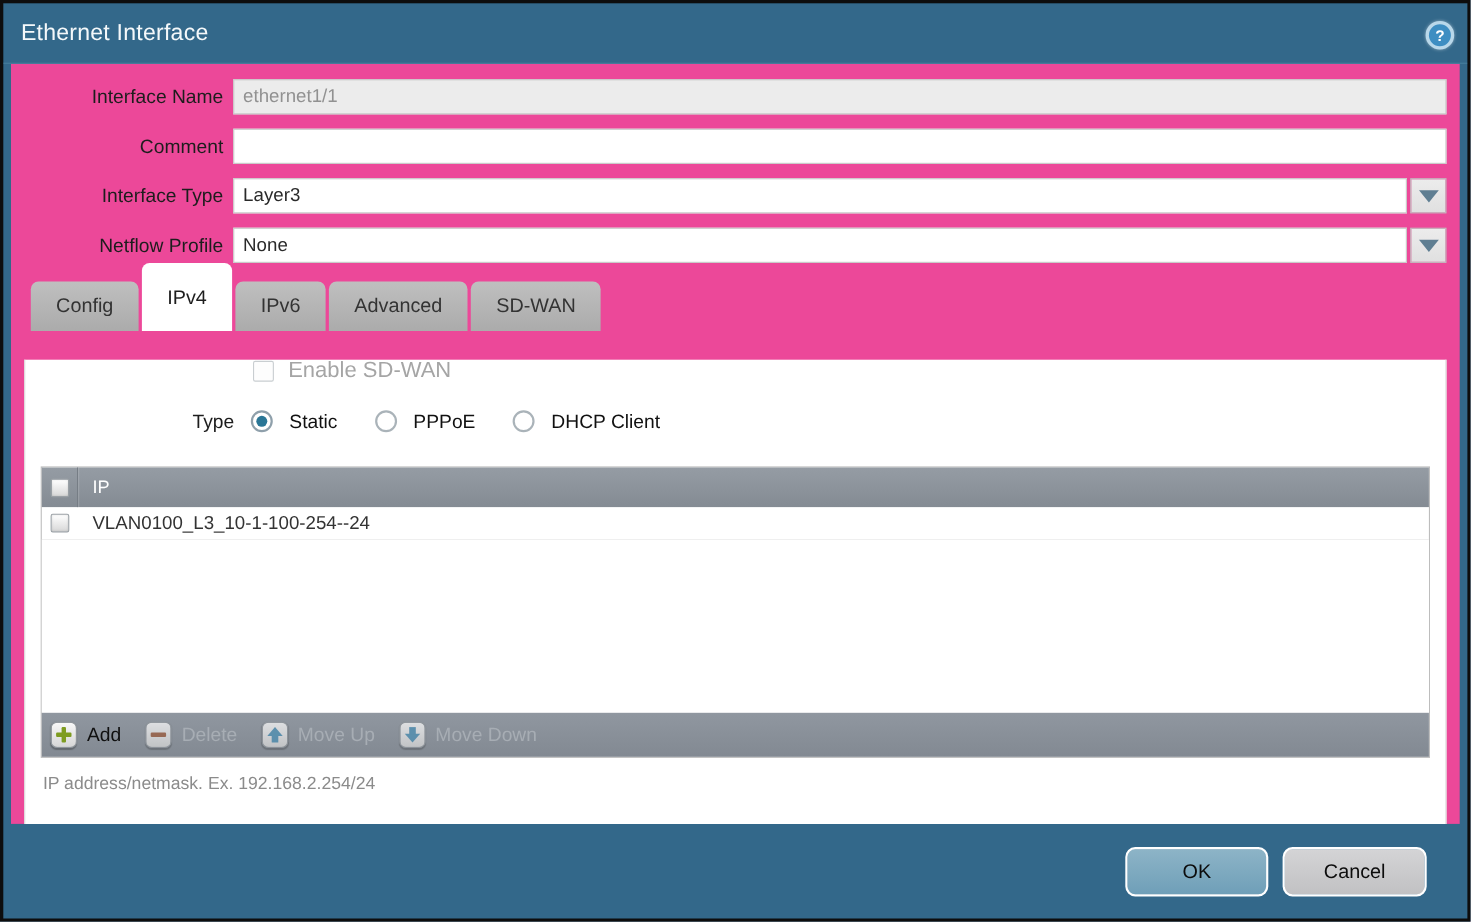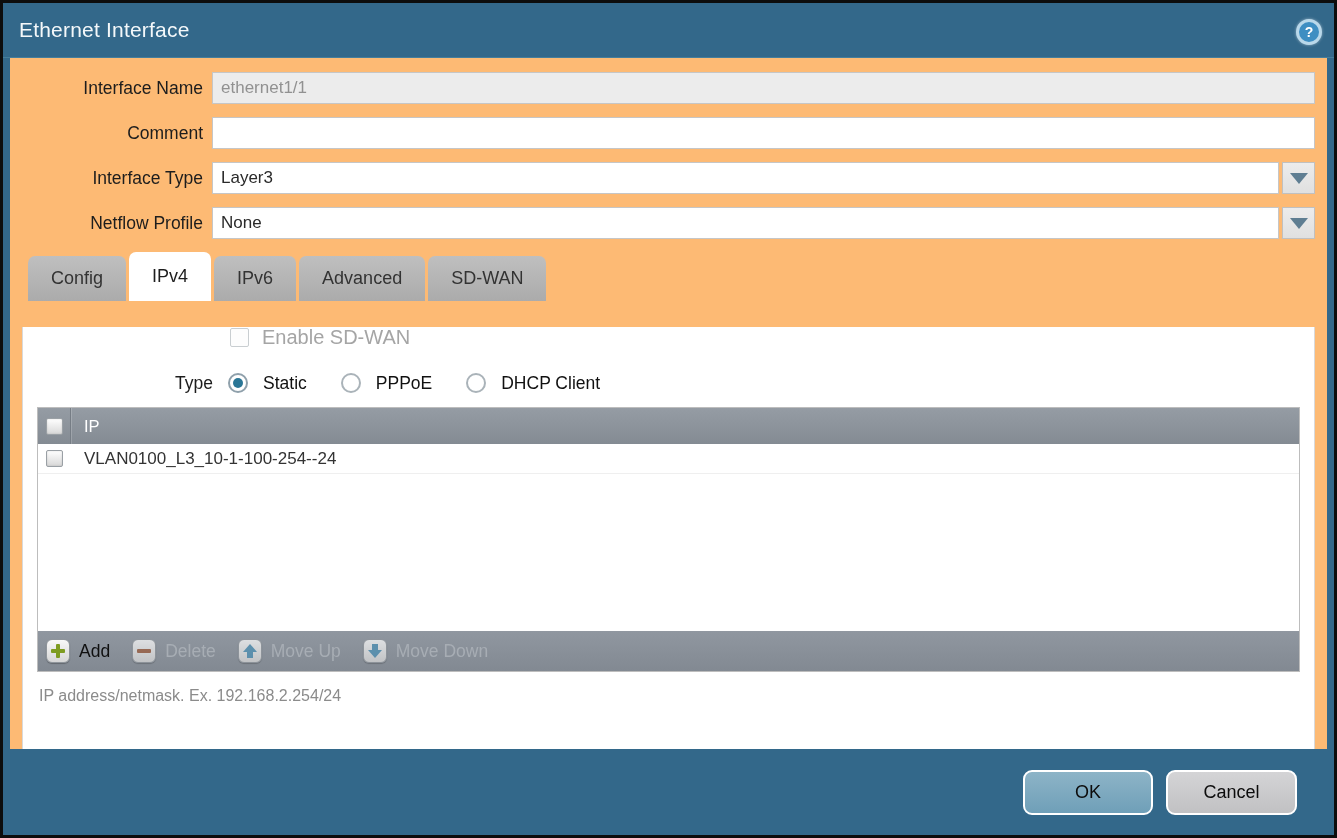--- a/index.html
+++ b/index.html
@@ -30,21 +30,21 @@
     color:#fff; font-size:14px; font-weight:bold;
     display:flex; align-items:center; justify-content:center;
     box-shadow:0 0 3px rgba(255,255,255,.5);
     cursor:pointer;
   }
 
   
   .dlg-body{
     flex:1 1 auto;
     margin:0 7px;
-    background:#fdba74;
+    background:#ec4899;
     padding-top:14px;
     overflow:hidden;
   }
 
   .form-row{ display:flex; align-items:center; height:32px; margin-bottom:13px; padding:0 12px 0 10px; }
   .form-label{ flex:0 0 192px; text-align:right; font-size:17.5px; color:#1d1d1d; padding-right:9px; }
   .field{ flex:1 1 auto; display:flex; height:32px; }
   .field input{
     flex:1 1 auto; height:32px;
     border:1px solid #c6c6c6; background:#fff;
@@ -65,21 +65,21 @@
   .tabs{ display:flex; align-items:flex-end; height:49px; margin:13px 0 0 18px; position:relative; z-index:2; }
   .tab{
     height:45px; padding:0 23px; margin-right:3px;
     background:linear-gradient(#bdbdbd,#abababs);
     background:linear-gradient(#bfbfbf,#ababab);
     border-radius:7px 7px 0 0;
     display:flex; align-items:center;
     font-size:18px; color:#333;
     cursor:pointer;
   }
-  .tab.active{ height:49px; background:#fff; color:#1e1e1e; }
+  .tab.active{ height:62px; background:#fff; color:#1e1e1e; }
 
   
   .panel{
     margin:0 12px; height:433px;
     background:#fff; border:1px solid #d9d9d9; border-top:none;
     position:relative; z-index:1;
   }
 
   .sdwan-row{ margin:26px 0 0 207px; display:flex; align-items:center; height:20px; }
   .cb{ width:19px; height:19px; border:1px solid #c9ced1; border-radius:2px; background:#fdfdfd; cursor:pointer; }
@@ -91,21 +91,21 @@
   .radio{ width:20px; height:20px; border-radius:50%; border:2px solid #aab3b9; background:#fff; position:relative; }
   .radio.selected{ border-color:#8fa0ab; }
   .radio.selected::after{
     content:""; position:absolute; left:3px; top:3px;
     width:10px; height:10px; border-radius:50%; background:#2a7696;
   }
   .radio-label{ margin-left:15px; font-size:17.5px; color:#111; }
 
   
   .ip-table{
-    margin:12px 14px 0 14px; height:265px;
+    margin:29px 14px 0 14px; height:265px;
     border:1px solid #bdbdbd; background:#fff;
     display:flex; flex-direction:column;justify-content:center;
   }
   .t-header{
     flex:0 0 36px;
     background:linear-gradient(#959ca4,#848b93);
     display:flex; align-items:center;
     color:#fff; font-size:16.5px;
   }
   .t-cb-cell{ flex:0 0 33px; height:100%; display:flex; align-items:center; justify-content:center; }

